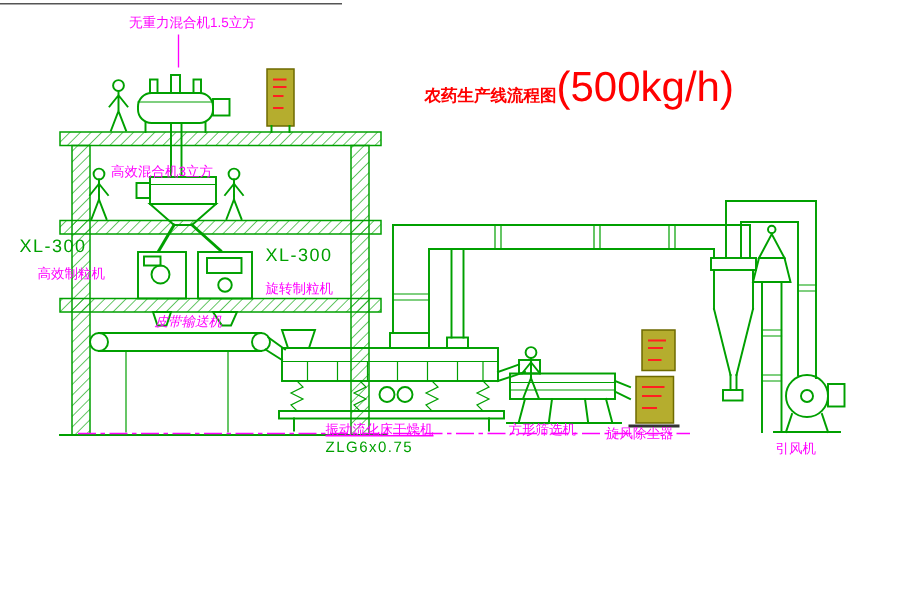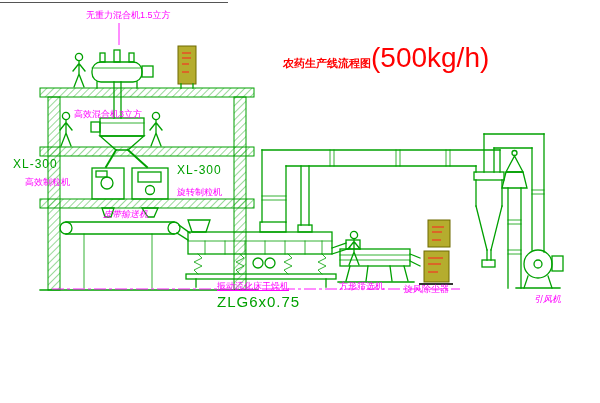--- a/index.html
+++ b/index.html
@@ -14,21 +14,21 @@
   .ln{stroke:var(--line);fill:none;stroke-width:1.3;stroke-linecap:square;}
   .thin{stroke-width:0.8;}
   .thick{stroke-width:2;}
   .hatchfill{fill:url(#hatch);stroke:var(--line);stroke-width:1;}
   .panel{fill:var(--panel);stroke:var(--panel-border);stroke-width:1;}
   .redln{stroke:var(--panel-text);stroke-width:1.2;fill:none;}
   .magln{stroke:var(--centerline);stroke-width:0.9;fill:none;}
   .border{stroke:#555;stroke-width:1;}
   .lbl{position:absolute;color:var(--label);font-size:9px;line-height:1.1;white-space:nowrap;text-align:right;}
   .model{position:absolute;color:var(--line);font-size:12px;letter-spacing:1px;white-space:nowrap;}
-  .model-lg{font-size:15px;}
+  .model-lg{font-size:10px;}
   .title{position:absolute;left:283px;top:42px;display:flex;align-items:baseline;color:var(--title);white-space:nowrap;}
   .title .pre{font-size:11px;font-weight:bold;}
   .title .cap{font-size:28px;}
 </style>
 </head>
 <body>
 
 <div class="stage">
 
   <svg width="600" height="403" viewBox="0 0 600 403">
@@ -220,15 +220,15 @@
   <div class="lbl" style="left:177px;top:188px;">旋转制粒机</div>
 
   <div class="lbl" style="left:103px;top:210px;font-style:italic;">皮带输送机</div>
 
   <div class="lbl" style="left:217px;top:282px;text-decoration:underline;">振动流化床干燥机</div>
   <div class="model model-lg" style="left:217px;top:293px;">ZLG6x0.75</div>
 
   <div class="lbl" style="left:339px;top:282px;">方形筛选机</div>
 
   <div class="lbl" style="left:404px;top:285px;">旋风除尘器</div>
-  <div class="lbl" style="left:534px;top:295px;font-style:italic;">引风机</div>
+  <div class="lbl" style="left:517px;top:295px;">引风机</div>
 
 </div>
 
 </body></html>

